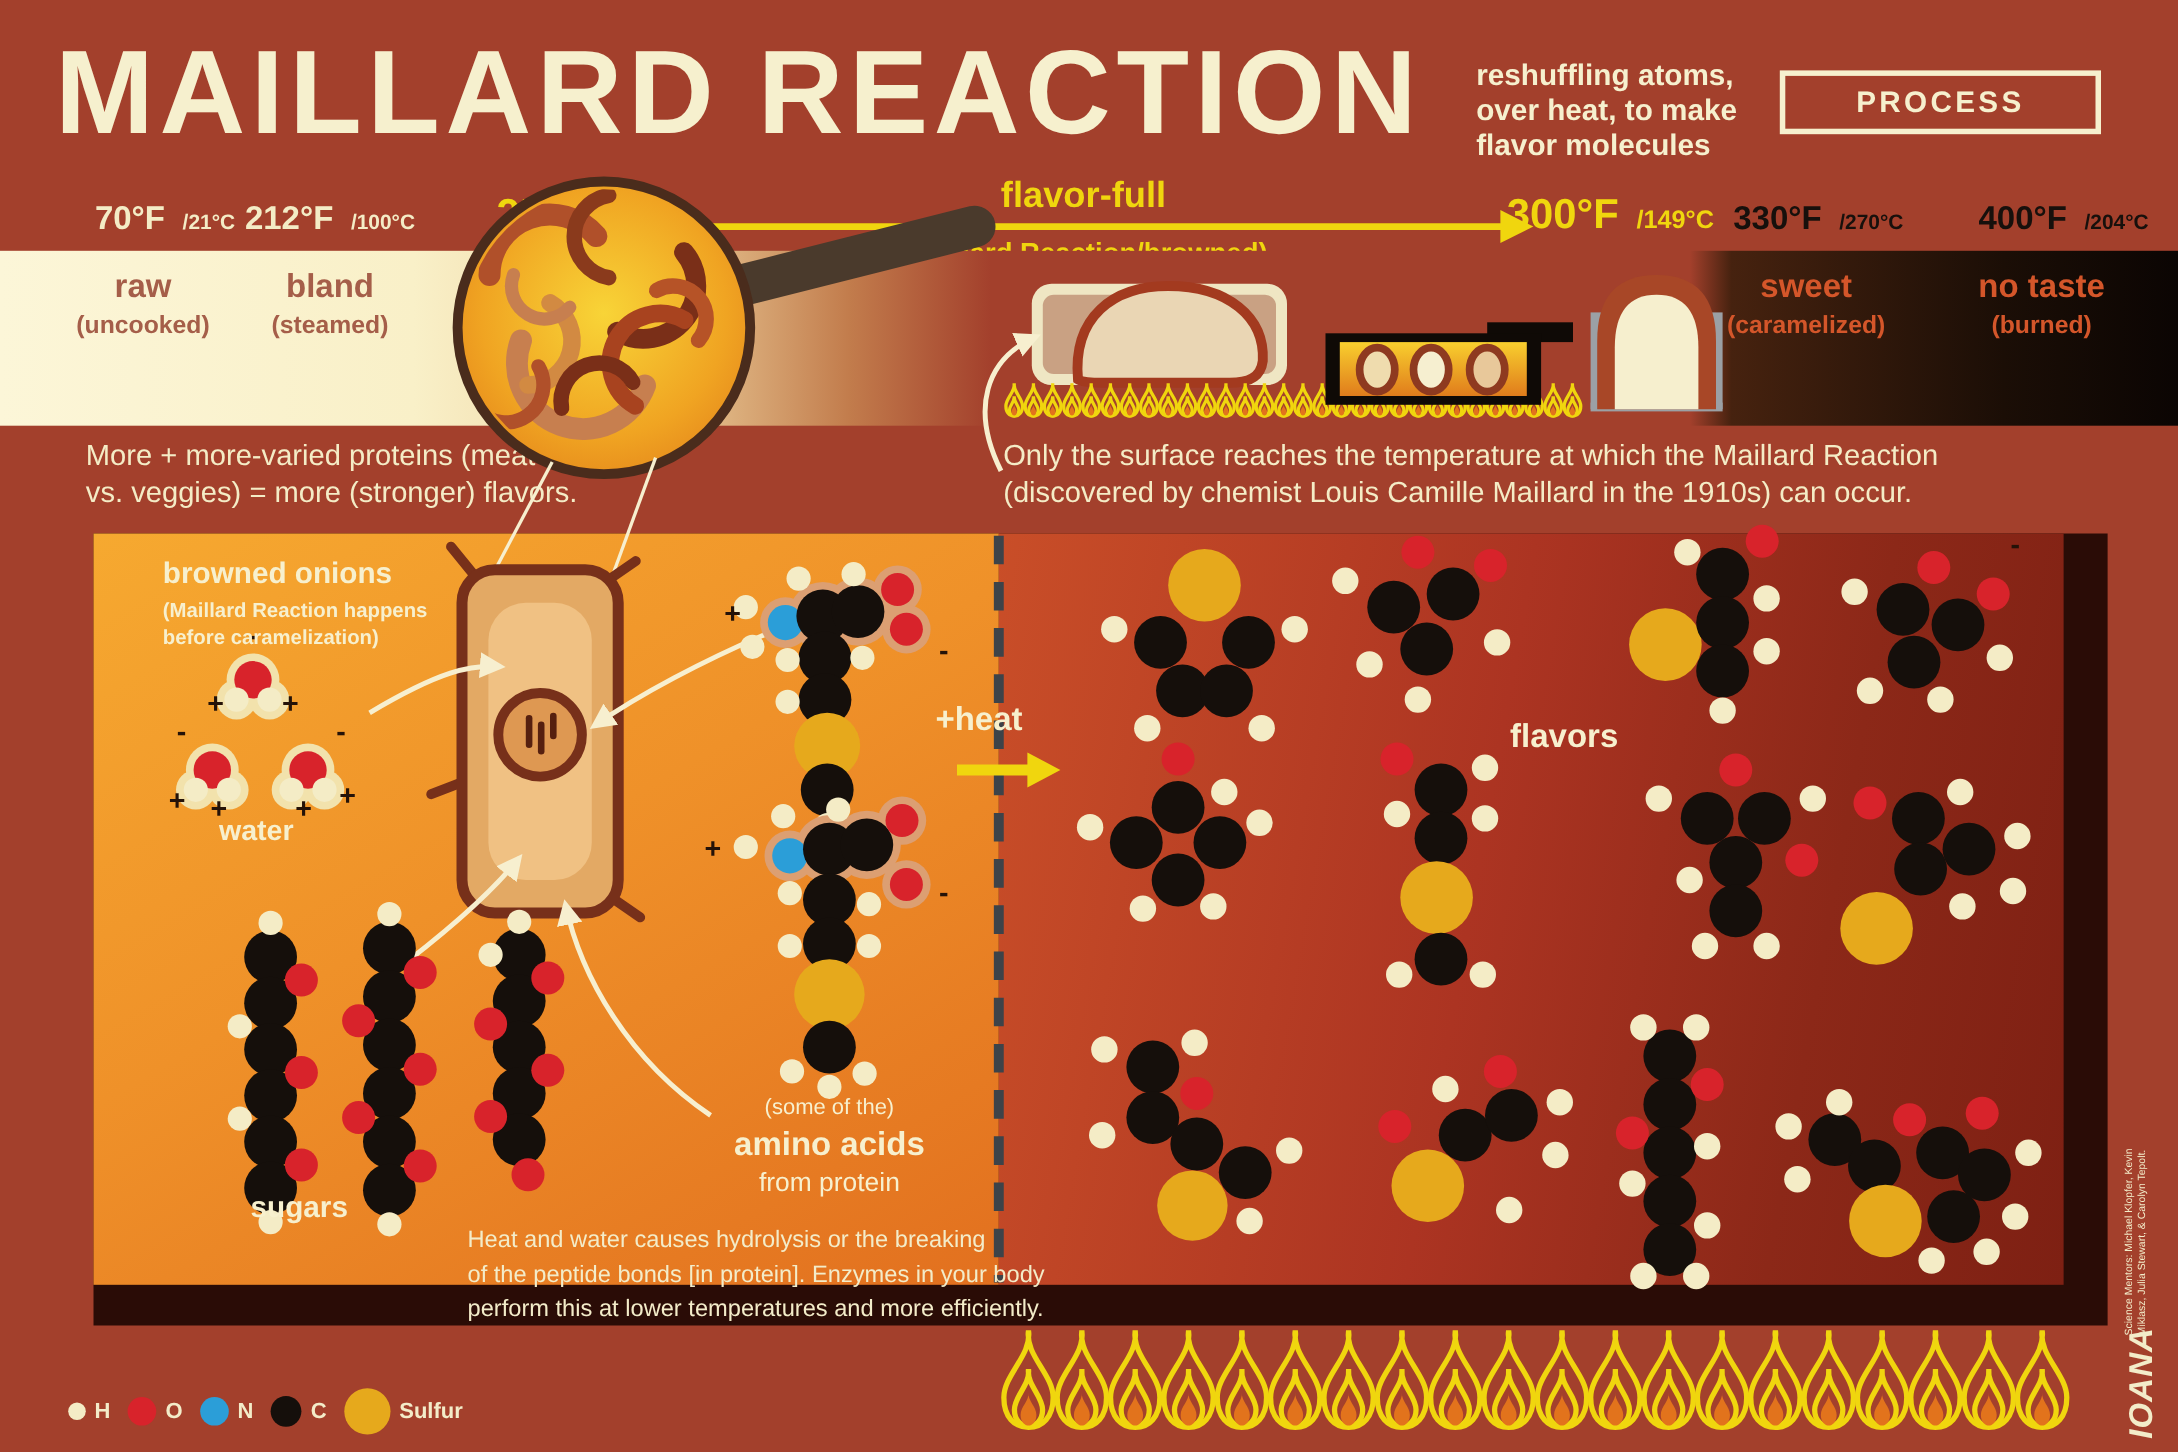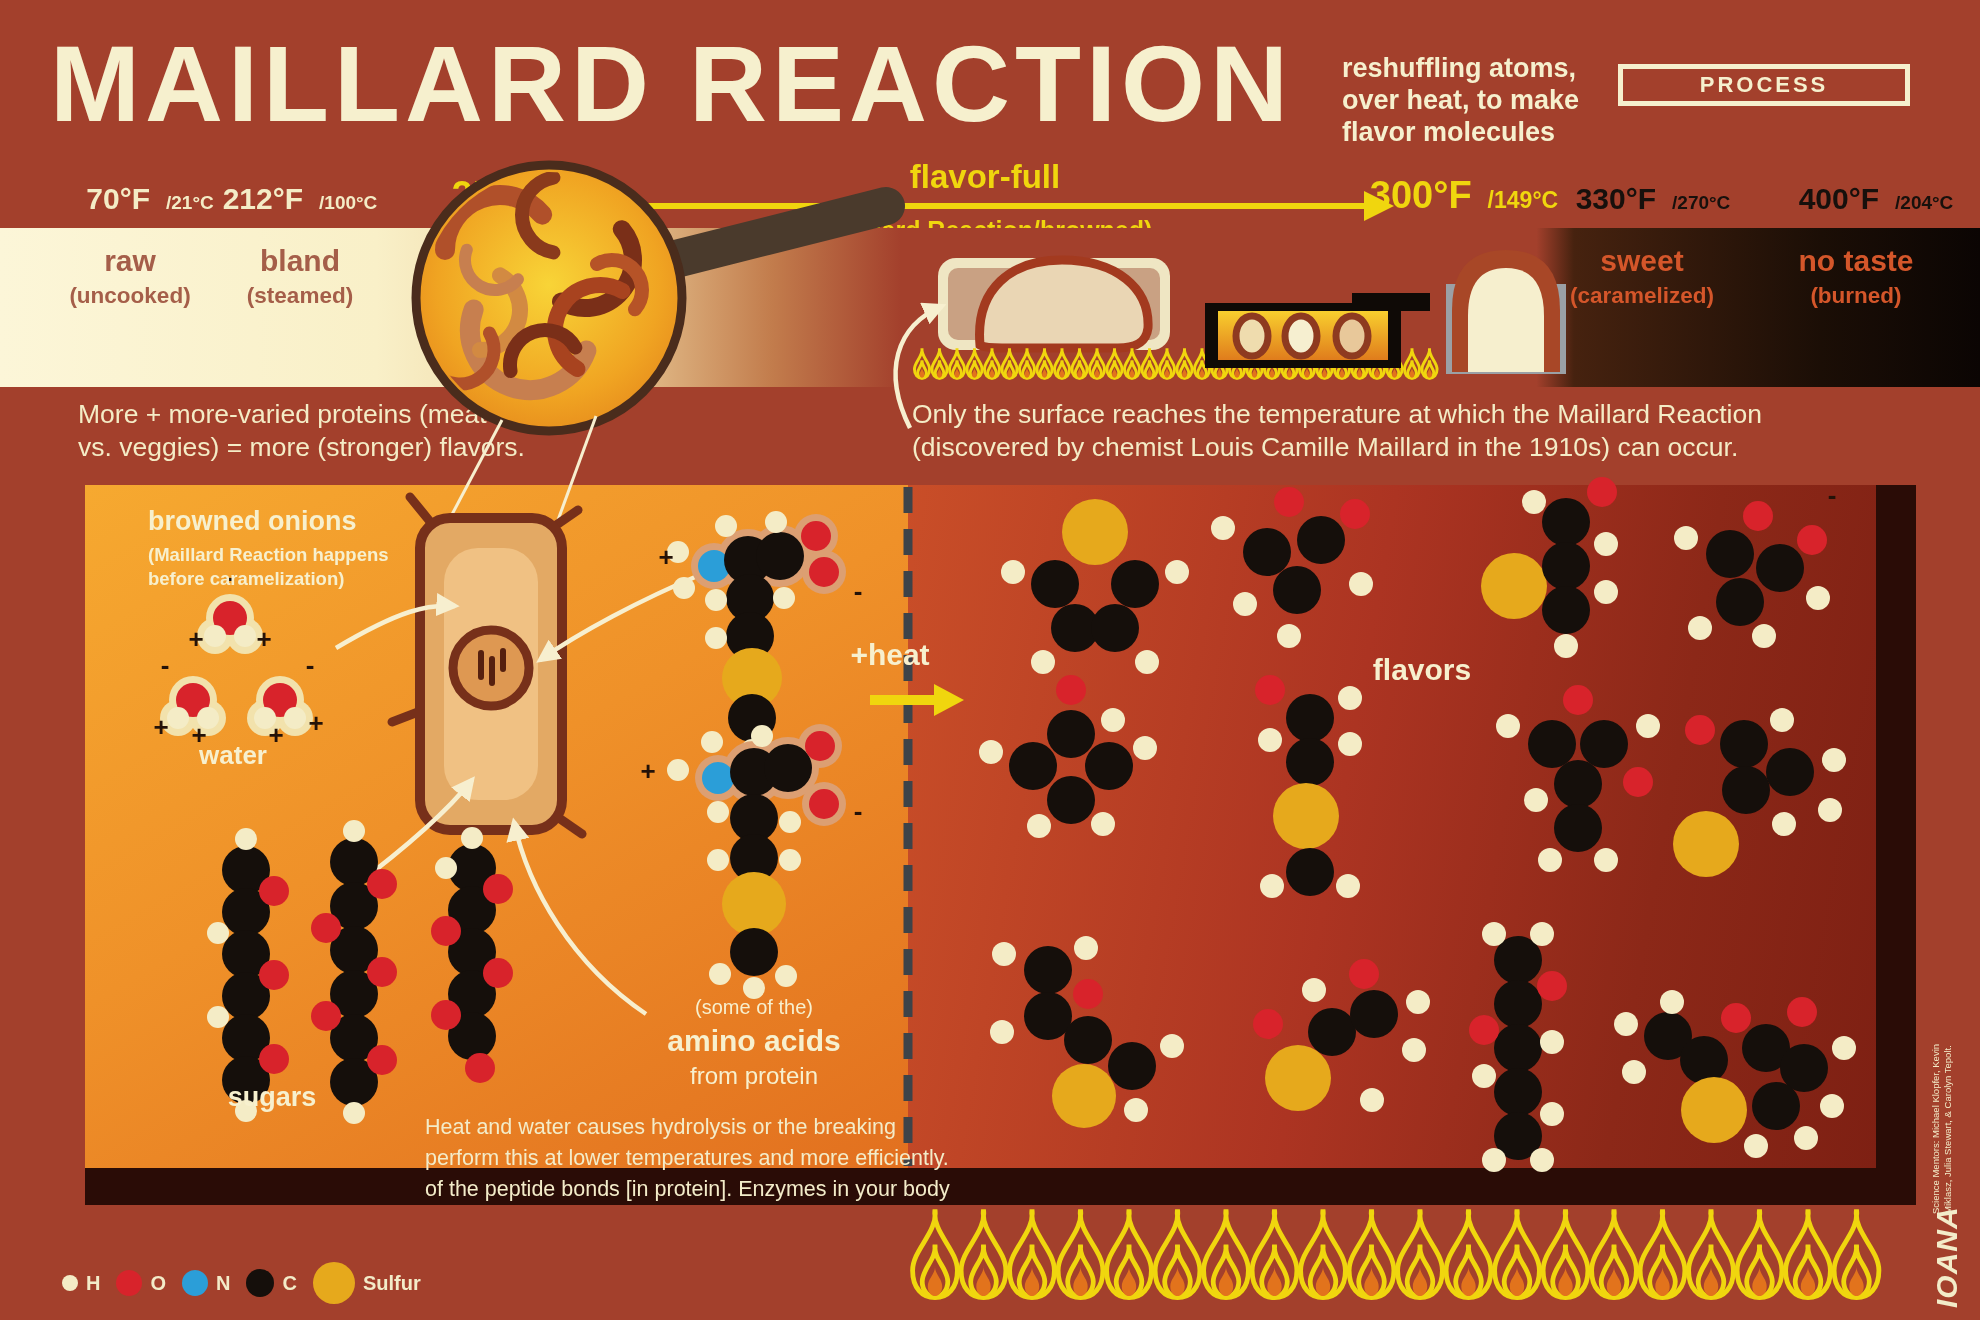--- a/index.html
+++ b/index.html
@@ -3,22 +3,22 @@
 <meta charset="utf-8">
 <style>
   html,body{margin:0;padding:0;background:#A3402C;}
   .poster{position:relative;width:1980px;height:1320px;overflow:hidden;background:#A3402C;
           font-family:"Liberation Sans",sans-serif;}
   .abs{position:absolute;}
   .ctr{transform:translateX(-50%);white-space:nowrap;}
   
   .title{left:50px;top:30px;font-size:108px;font-weight:bold;color:#F6F0CE;letter-spacing:5px;line-height:1;}
   .subtitle{left:1342px;top:52px;font-size:27px;font-weight:bold;color:#F6F0CE;line-height:32px;}
-  .process{left:1618px;top:64px;width:292px;height:42px;border:5px solid #F6F0CE;box-sizing:border-box;
-           display:flex;align-items:center;justify-content:center;font-size:22px;font-weight:bold;
+  .process{left:1618px;top:64px;width:292px;height:58px;border:5px solid #F6F0CE;box-sizing:border-box;
+           display:flex;align-items:center;justify-content:center;font-size:27px;font-weight:bold;
            letter-spacing:3px;color:#F6F0CE;}
   
   .temp{top:182px;font-weight:bold;}
   .temp .main{font-size:30px;}
   .temp .sub{font-size:19px;margin-left:16px;}
   .t-cream{color:#F4ECC6;}
   .t-yellow{color:#F0D60E;top:174px;}
   .t-yellow .main{font-size:38px;}
   .t-yellow .sub{font-size:23px;}
   .t-black{color:#17100C;}
@@ -778,22 +778,22 @@
   <div class="abs ctr p-label water-label">water</div>
   <div class="abs ctr p-label sugars-label">sugars</div>
   <div class="abs ctr amino-pre">(some of the)</div>
   <div class="abs ctr p-label amino-title">amino acids</div>
   <div class="abs ctr amino-sub">from protein</div>
   <div class="abs ctr p-label heat-label">+heat</div>
   <div class="abs ctr p-label flavors-label">flavors</div>
 
   <div class="abs quote">
     <div>Heat and water causes hydrolysis or the breaking</div>
+    <div>of the peptide bonds [in protein]. Enzymes in your body</div>
     <div>perform this at lower temperatures and more efficiently.</div>
-    <div>of the peptide bonds [in protein]. Enzymes in your body</div>
   </div>
 
   <div class="abs legend" id="legend">
       <div class="legend-item">
         <span class="legend-dot" style="width: 16px; height: 16px; background: rgb(244, 236, 198);"></span>
         <span class="legend-label">H</span>
       </div>
       <div class="legend-item">
         <span class="legend-dot" style="width: 26px; height: 26px; background: rgb(216, 35, 43);"></span>
         <span class="legend-label">O</span>

